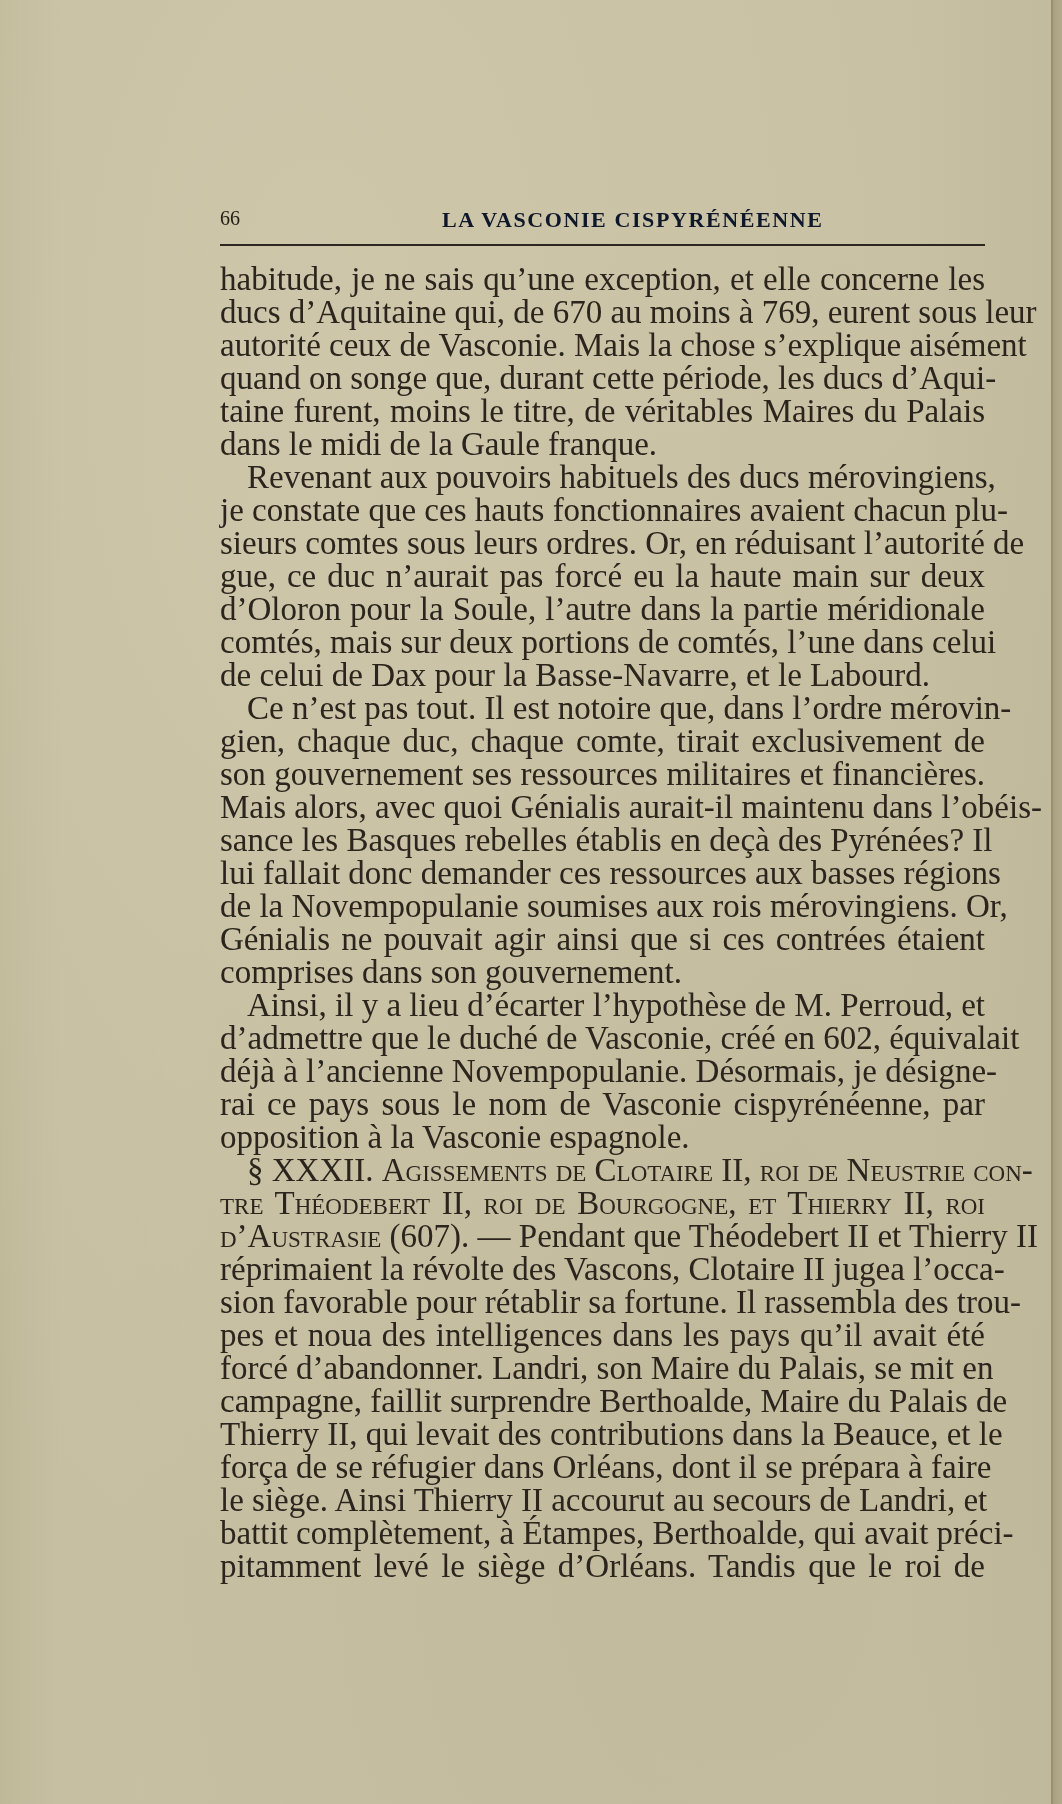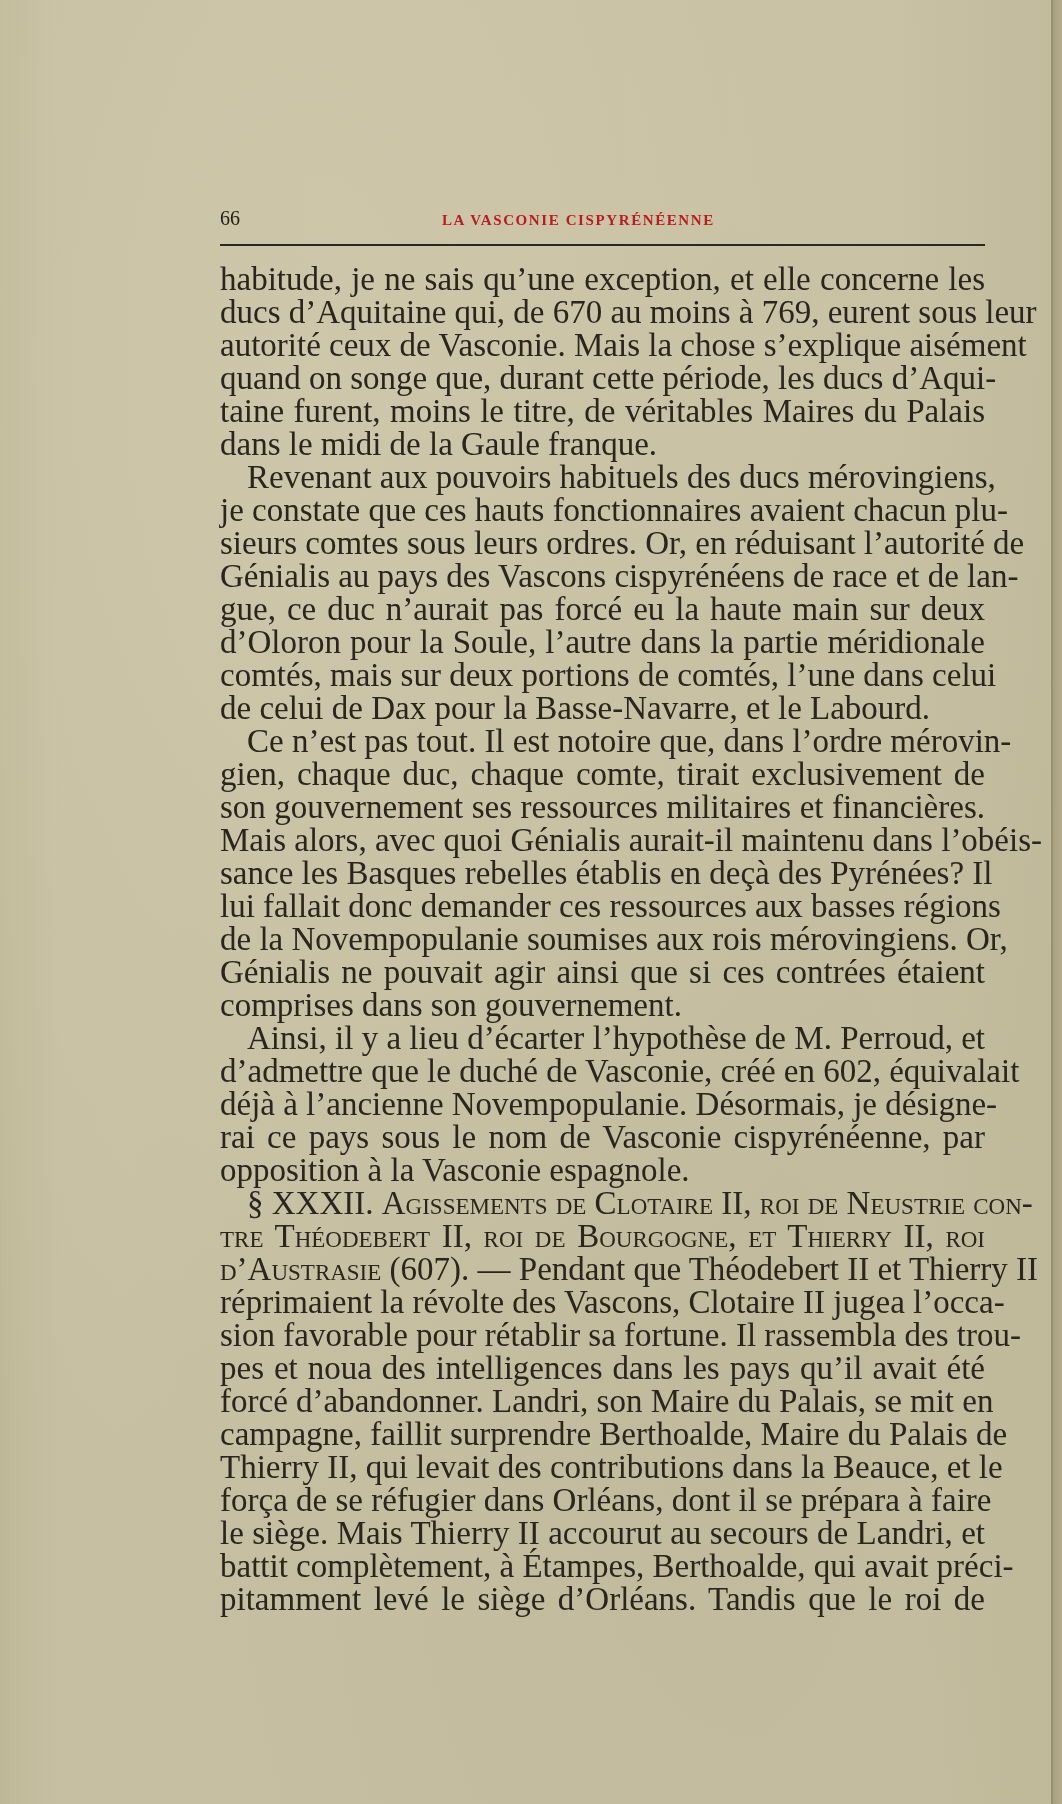--- a/index.html
+++ b/index.html
@@ -26,22 +26,22 @@
   }
   .header {
     position: absolute; left: 220px; top: 200px; width: 765px; height: 36px;
   }
   .page-number {
     position: absolute; left: 0; top: 2px;
     font-size: 20px; line-height: 32px; color: #26201a;
   }
   .running-title {
     position: absolute; left: 222px; top: 10px;
-    font-size: 15px; line-height: 20px; letter-spacing: 1.6px; font-weight: bold;
-    color: #b91c1c;
+    font-size: 22px; line-height: 20px; letter-spacing: 1.6px; font-weight: bold;
+    color: #0f172a;
   }
   .header-rule {
     position: absolute; left: 220px; top: 244px; width: 765px; height: 2px;
     background: #2d271f;
   }
   .body-text {
     position: absolute; left: 220px; top: 263px; width: 765px;
     font-size: 33px; line-height: 33px;
   }
   .line {
@@ -73,21 +73,20 @@
     <span class="line">autorité ceux de Vasconie. Mais la chose s’explique aisément</span>
     <span class="line">quand on songe que, durant cette période, les ducs d’Aqui-</span>
     <span class="line">taine furent, moins le titre, de véritables Maires du Palais</span>
     <span class="line last">dans le midi de la Gaule franque.</span>
   </div>
 
   <div>
     <span class="line indent">Revenant aux pouvoirs habituels des ducs mérovingiens,</span>
     <span class="line">je constate que ces hauts fonctionnaires avaient chacun plu-</span>
     <span class="line">sieurs comtes sous leurs ordres. Or, en réduisant l’autorité de</span>
-    <span class="line">Génialis au pays des Vascons cispyrénéens de race et de lan-</span>
     <span class="line">gue, ce duc n’aurait pas forcé eu la haute main sur deux</span>
     <span class="line">d’Oloron pour la Soule, l’autre dans la partie méridionale</span>
     <span class="line">comtés, mais sur deux portions de comtés, l’une dans celui</span>
     <span class="line last">de celui de Dax pour la Basse-Navarre, et le Labourd.</span>
   </div>
 
   <div>
     <span class="line indent">Ce n’est pas tout. Il est notoire que, dans l’ordre mérovin-</span>
     <span class="line">gien, chaque duc, chaque comte, tirait exclusivement de</span>
     <span class="line">son gouvernement ses ressources militaires et financières.</span>
@@ -111,17 +110,17 @@
     <span class="line indent"><span>§ XXXII.</span> <span class="sc">Agissements de Clotaire II, roi de Neustrie con-</span></span>
     <span class="line sc">tre Théodebert II, roi de Bourgogne, et Thierry II, roi</span>
     <span class="line"><span class="sc">d’Austrasie</span><span> (607). — Pendant que Théodebert II et Thierry II</span></span>
     <span class="line">réprimaient la révolte des Vascons, Clotaire II jugea l’occa-</span>
     <span class="line">sion favorable pour rétablir sa fortune. Il rassembla des trou-</span>
     <span class="line">pes et noua des intelligences dans les pays qu’il avait été</span>
     <span class="line">forcé d’abandonner. Landri, son Maire du Palais, se mit en</span>
     <span class="line">campagne, faillit surprendre Berthoalde, Maire du Palais de</span>
     <span class="line">Thierry II, qui levait des contributions dans la Beauce, et le</span>
     <span class="line">força de se réfugier dans Orléans, dont il se prépara à faire</span>
-    <span class="line">le siège. Mais Thierry II accourut au secours de Landri, et</span>
+    <span class="line">le siège. Ainsi Thierry II accourut au secours de Landri, et</span>
     <span class="line">battit complètement, à Étampes, Berthoalde, qui avait préci-</span>
     <span class="line">pitamment levé le siège d’Orléans. Tandis que le roi de</span>
   </div>
 </div>
 
 </body></html>

